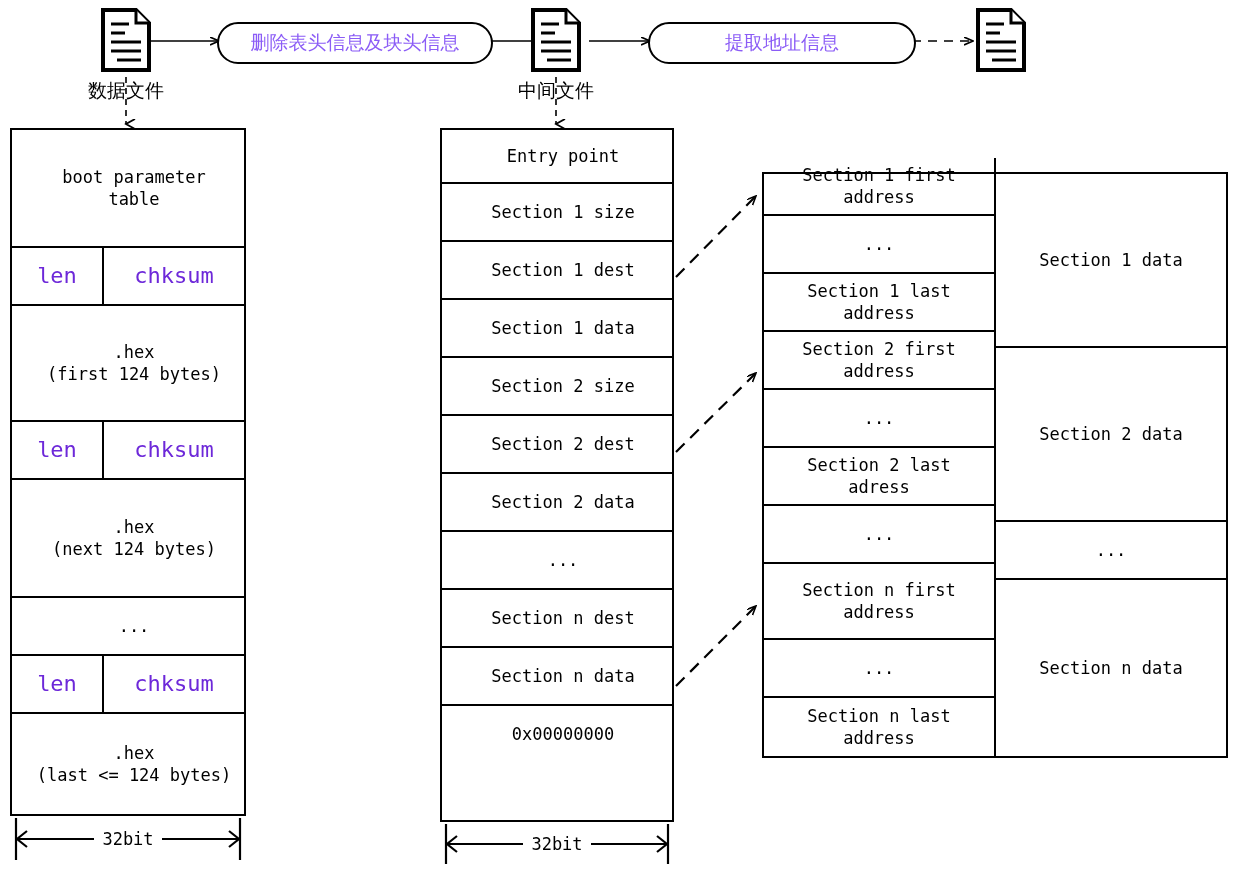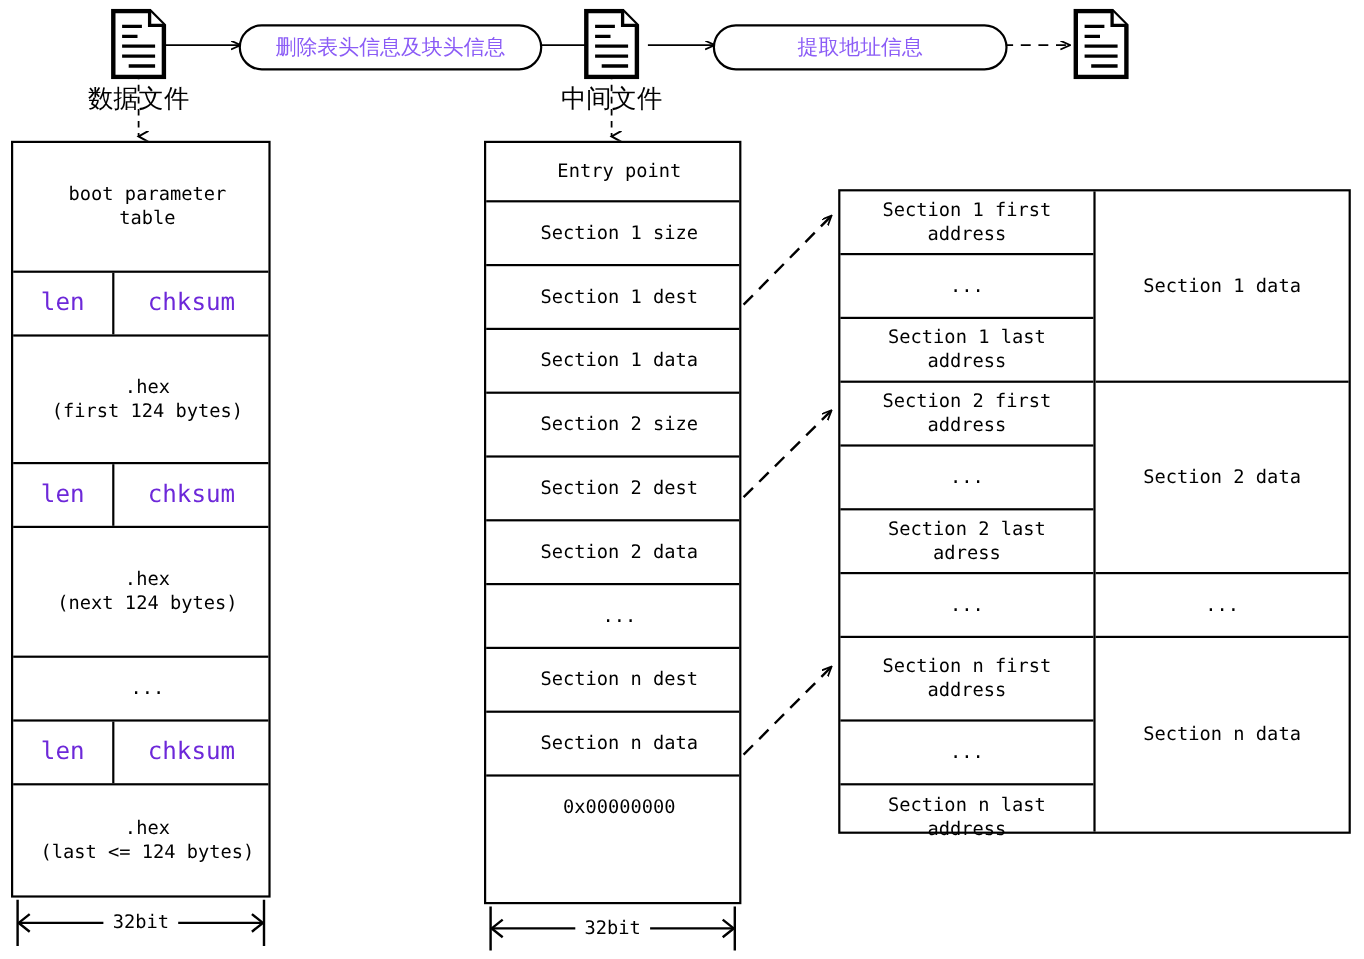--- a/index.html
+++ b/index.html
@@ -25,21 +25,21 @@
     position: absolute;
     width: 52px;
     height: 64px;
   }
   .doc-icon svg { display: block; }
 
   .doc-label {
     position: absolute;
     text-align: center;
     font-family: "DejaVu Sans", "Liberation Sans", sans-serif;
-    font-size: 23px;
+    font-size: 19px;
     line-height: 24px;
     white-space: nowrap;
     color: #000;
   }
   .doc-label.multi { white-space: normal; }
 
   .proc-box {
     position: absolute;
     border: 2px solid #000;
     border-radius: 24px;
@@ -108,20 +108,21 @@
     z-index: 2;
   }
 
   
   .addr-table {
     position: absolute;
     border: 2px solid #000;
     display: flex;
     box-sizing: border-box;
     background: #fff;
+    align-items: flex-end;
   }
   .addr-col-left { width: 232px; border-right: 2px solid #000; box-sizing: border-box; }
   .addr-col-right { flex: 1; box-sizing: border-box; }
   .addr-row {
     box-sizing: border-box;
     border-bottom: 2px solid #000;
     display: flex;
     align-items: center;
     justify-content: center;
     text-align: center;

